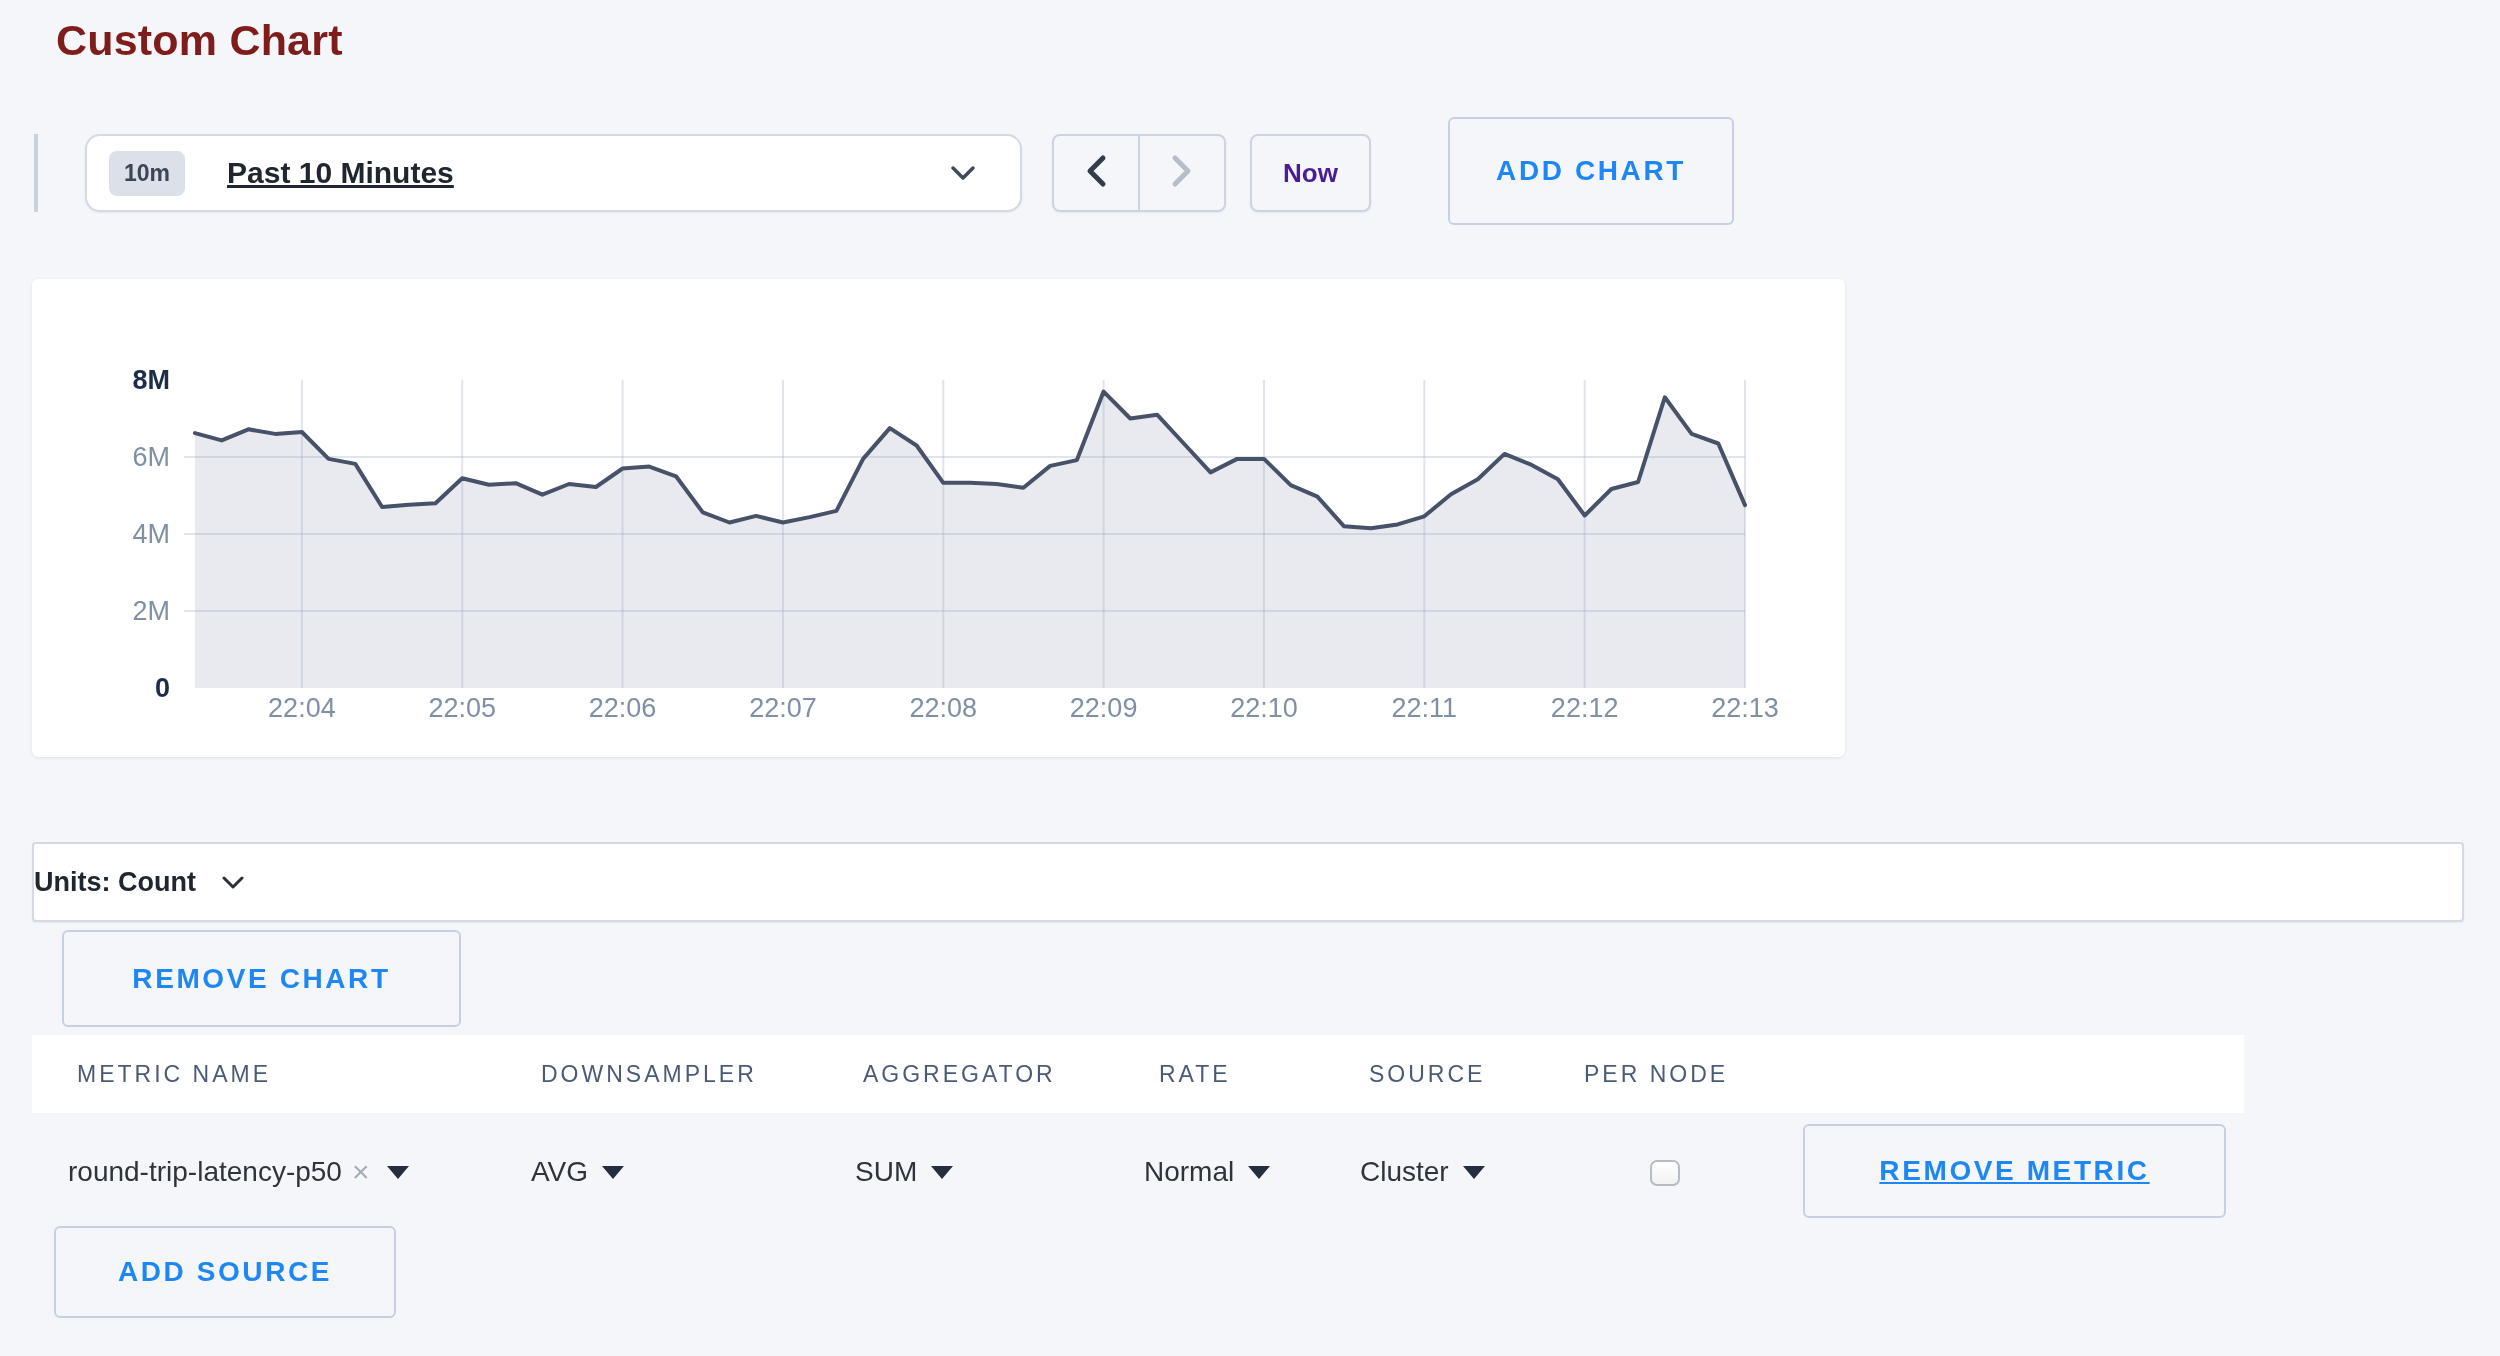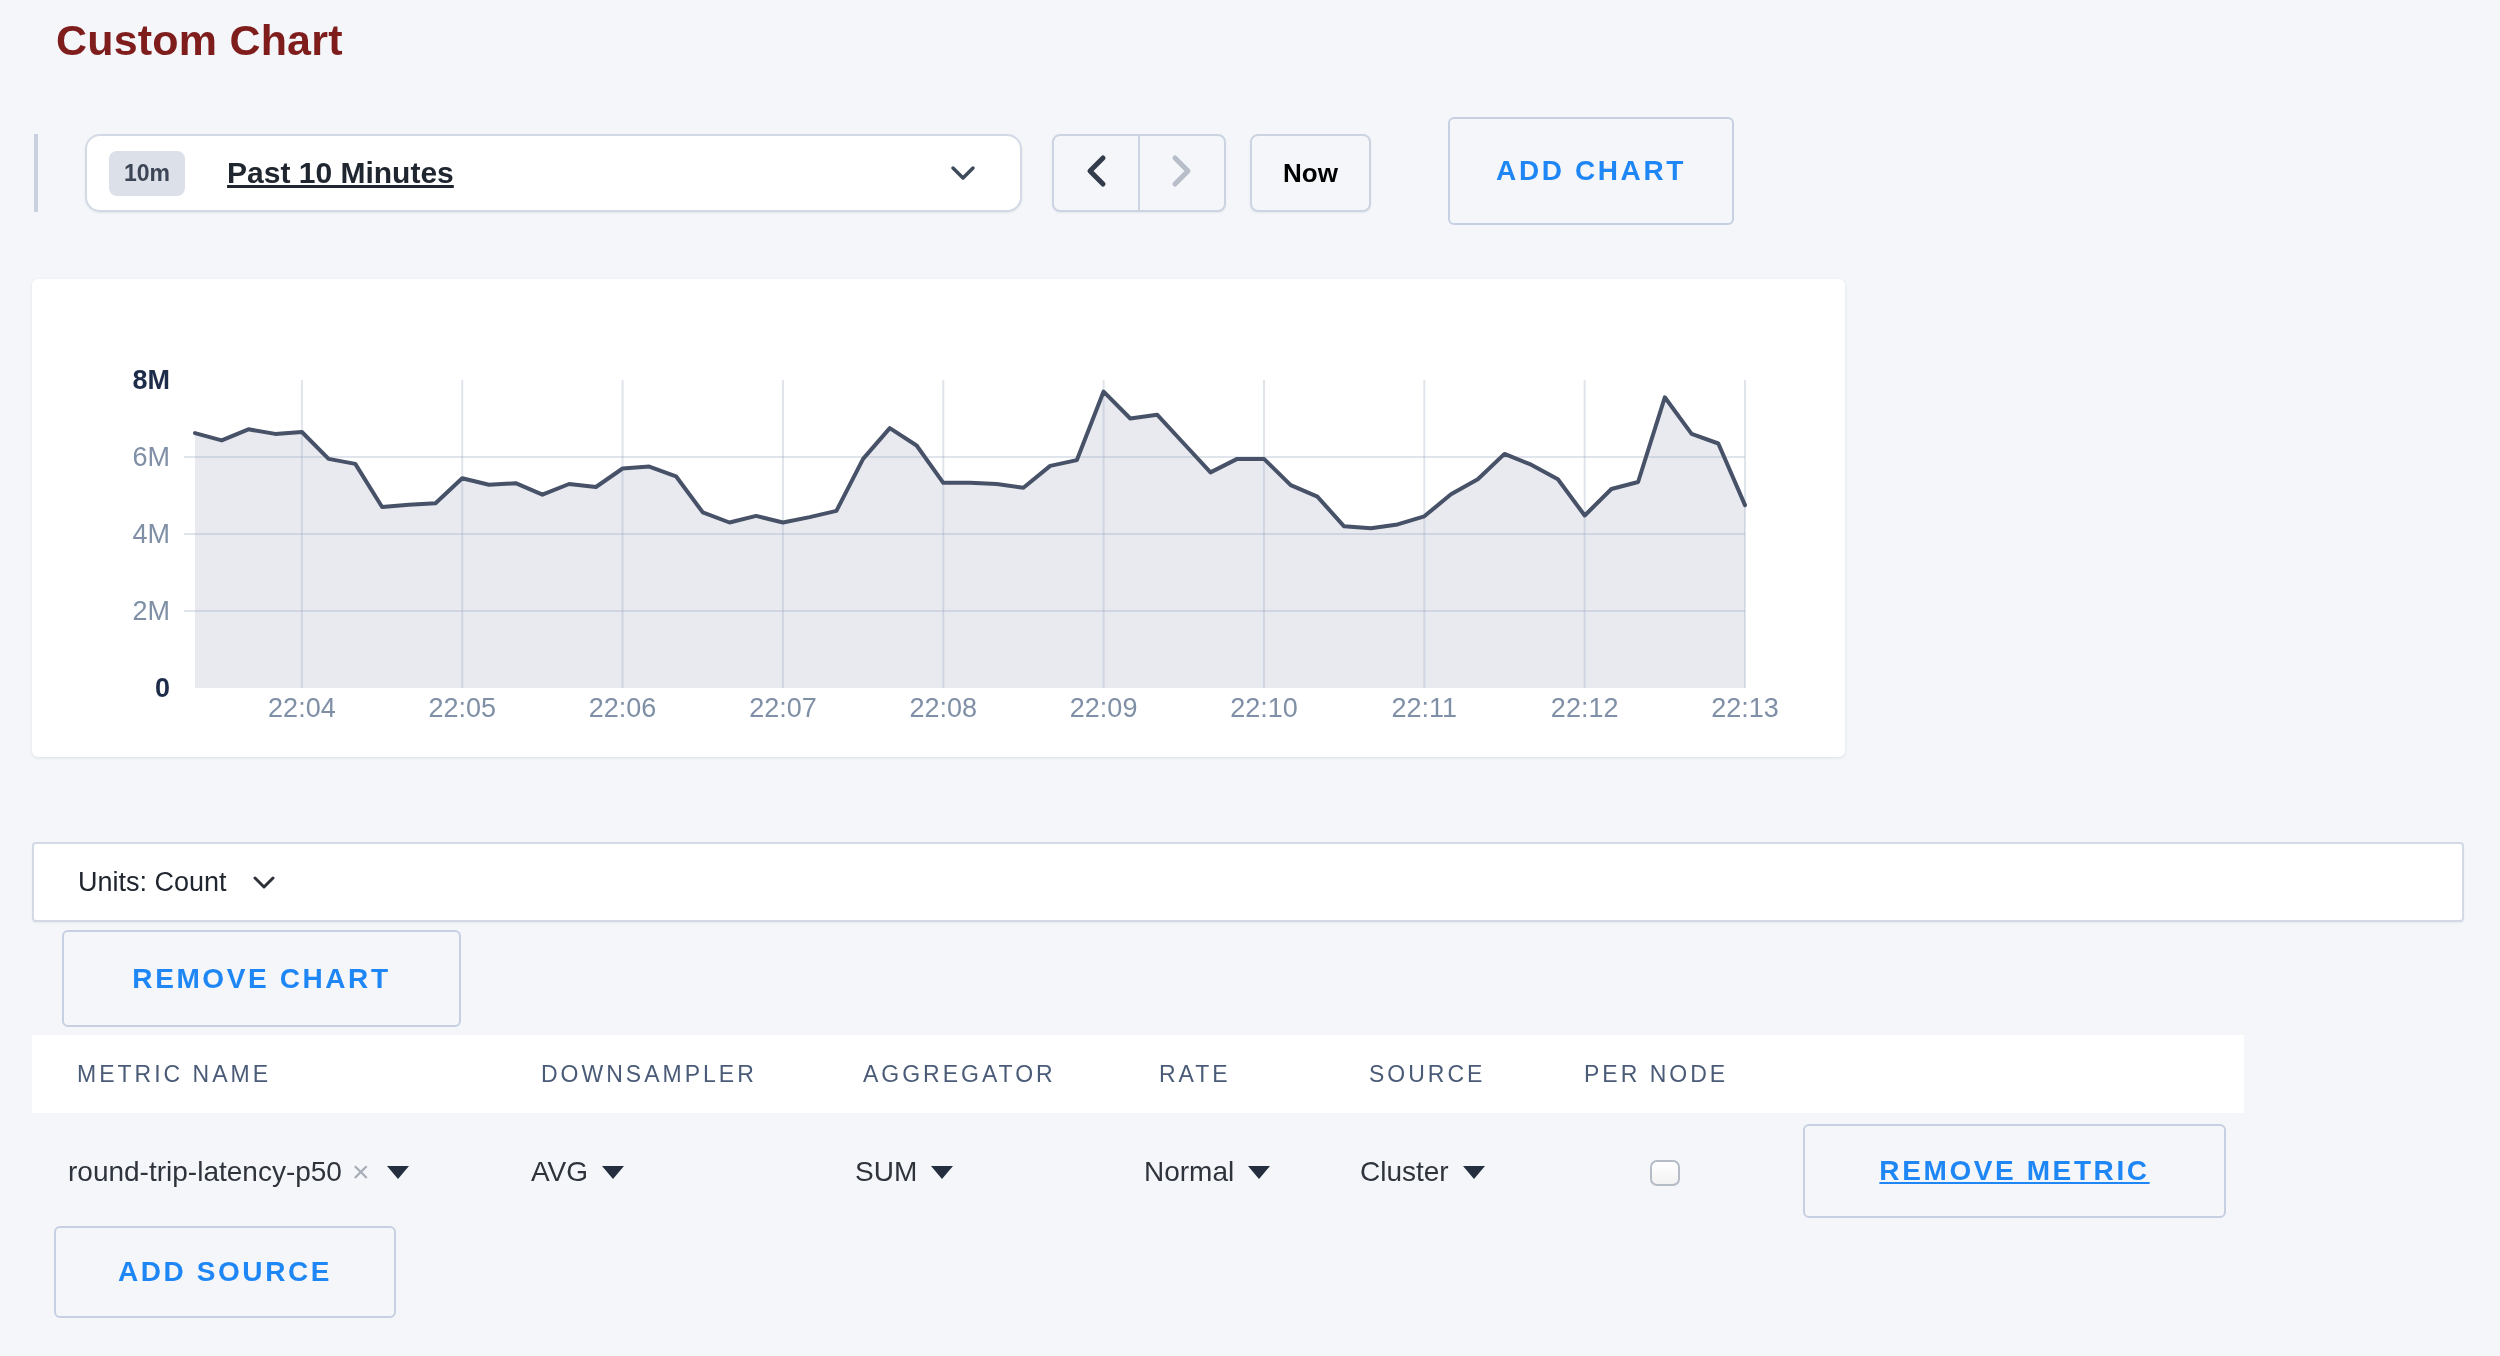--- a/index.html
+++ b/index.html
@@ -33,40 +33,40 @@
   .tw-chevron{margin-left:auto;margin-right:44px;display:flex;}
   .btn-frame{
     box-sizing:border-box;border:2px solid #ccd3e1;border-radius:8px;
     background:transparent;display:flex;align-items:center;justify-content:center;
     cursor:pointer;box-shadow:0 1px 2px rgba(70,80,110,.08);
   }
   .nav-group{left:1052px;top:134px;width:174px;height:78px;padding:0;}
   .nav-cell{flex:1;height:100%;display:flex;align-items:center;justify-content:center;}
   .nav-divider{width:2px;height:100%;background:#ccd3e1;}
   .now-btn{left:1250px;top:134px;width:121px;height:78px;
-    font-size:26px;font-weight:700;color:#000000;}
+    font-size:26px;font-weight:700;color:#4c1d95;}
   .blue-btn{
     box-sizing:border-box;border:2px solid #c6d0e2;border-radius:6px;
     background:transparent;display:flex;align-items:center;justify-content:center;
     color:#1f87f5;font-size:28px;font-weight:700;letter-spacing:2.6px;cursor:pointer;
   }
   .add-chart-btn{left:1448px;top:117px;width:286px;height:108px;}
   
   .chart-card{
     left:32px;top:279px;width:1813px;height:478px;background:#ffffff;
     border-radius:6px;box-shadow:0 1px 3px rgba(60,70,100,.12);
   }
   
   .units-bar{
     left:32px;top:842px;width:2432px;height:80px;background:#ffffff;
     border:2px solid #d3d9e5;border-radius:4px;box-sizing:border-box;
     display:flex;align-items:center;cursor:pointer;
     box-shadow:0 1px 2px rgba(70,80,110,.08);
   }
-  .units-label{margin-left:44px;font-size:27px;font-weight:400;color:#20262f;}
+  .units-label{font-size:27px;font-weight:700;color:#20262f;}
   .units-chevron{margin-left:26px;display:flex;}
   .remove-chart-btn{left:62px;top:930px;width:399px;height:97px;}
   
   .table-header{left:32px;top:1035px;width:2212px;height:78px;background:#ffffff;}
   .th{
     position:absolute;top:0;height:78px;display:flex;align-items:center;
     font-size:23px;font-weight:400;letter-spacing:3px;color:#4a5b77;
     white-space:nowrap;
   }
   .row-item{

